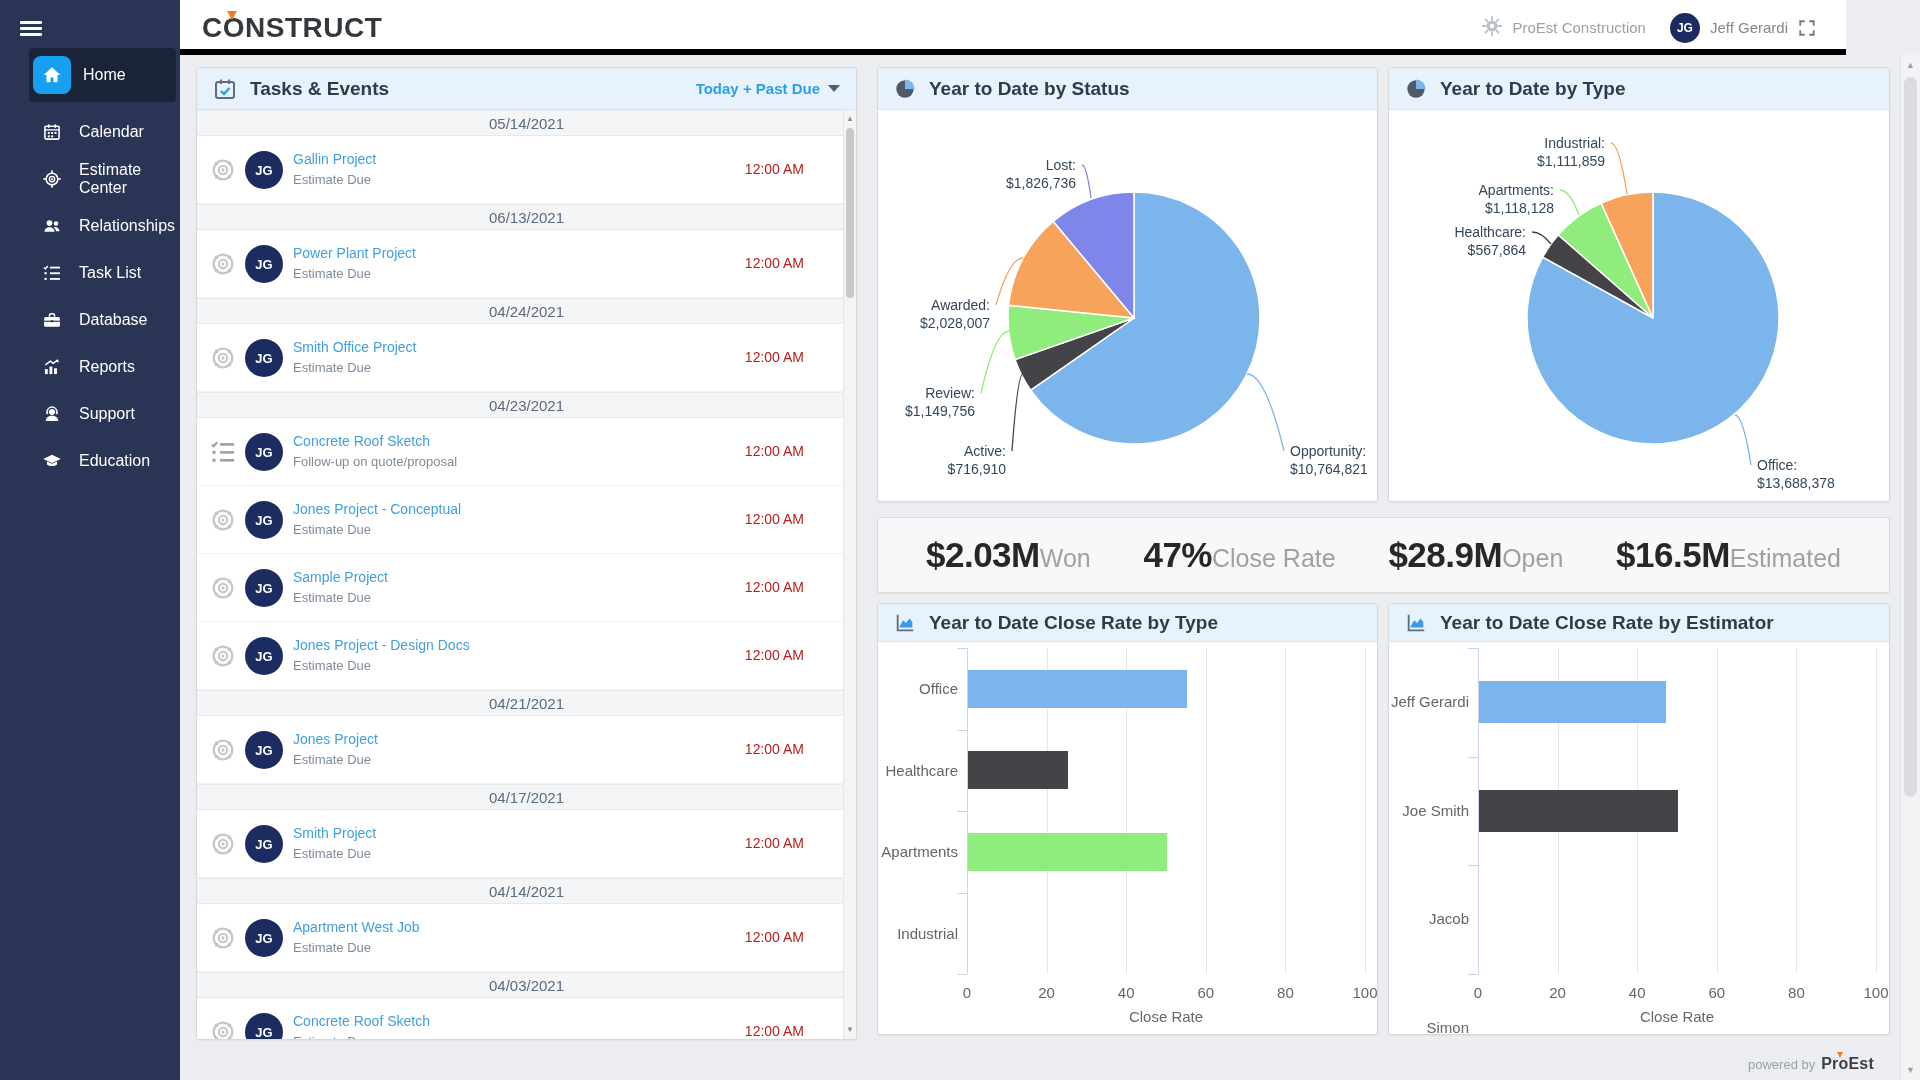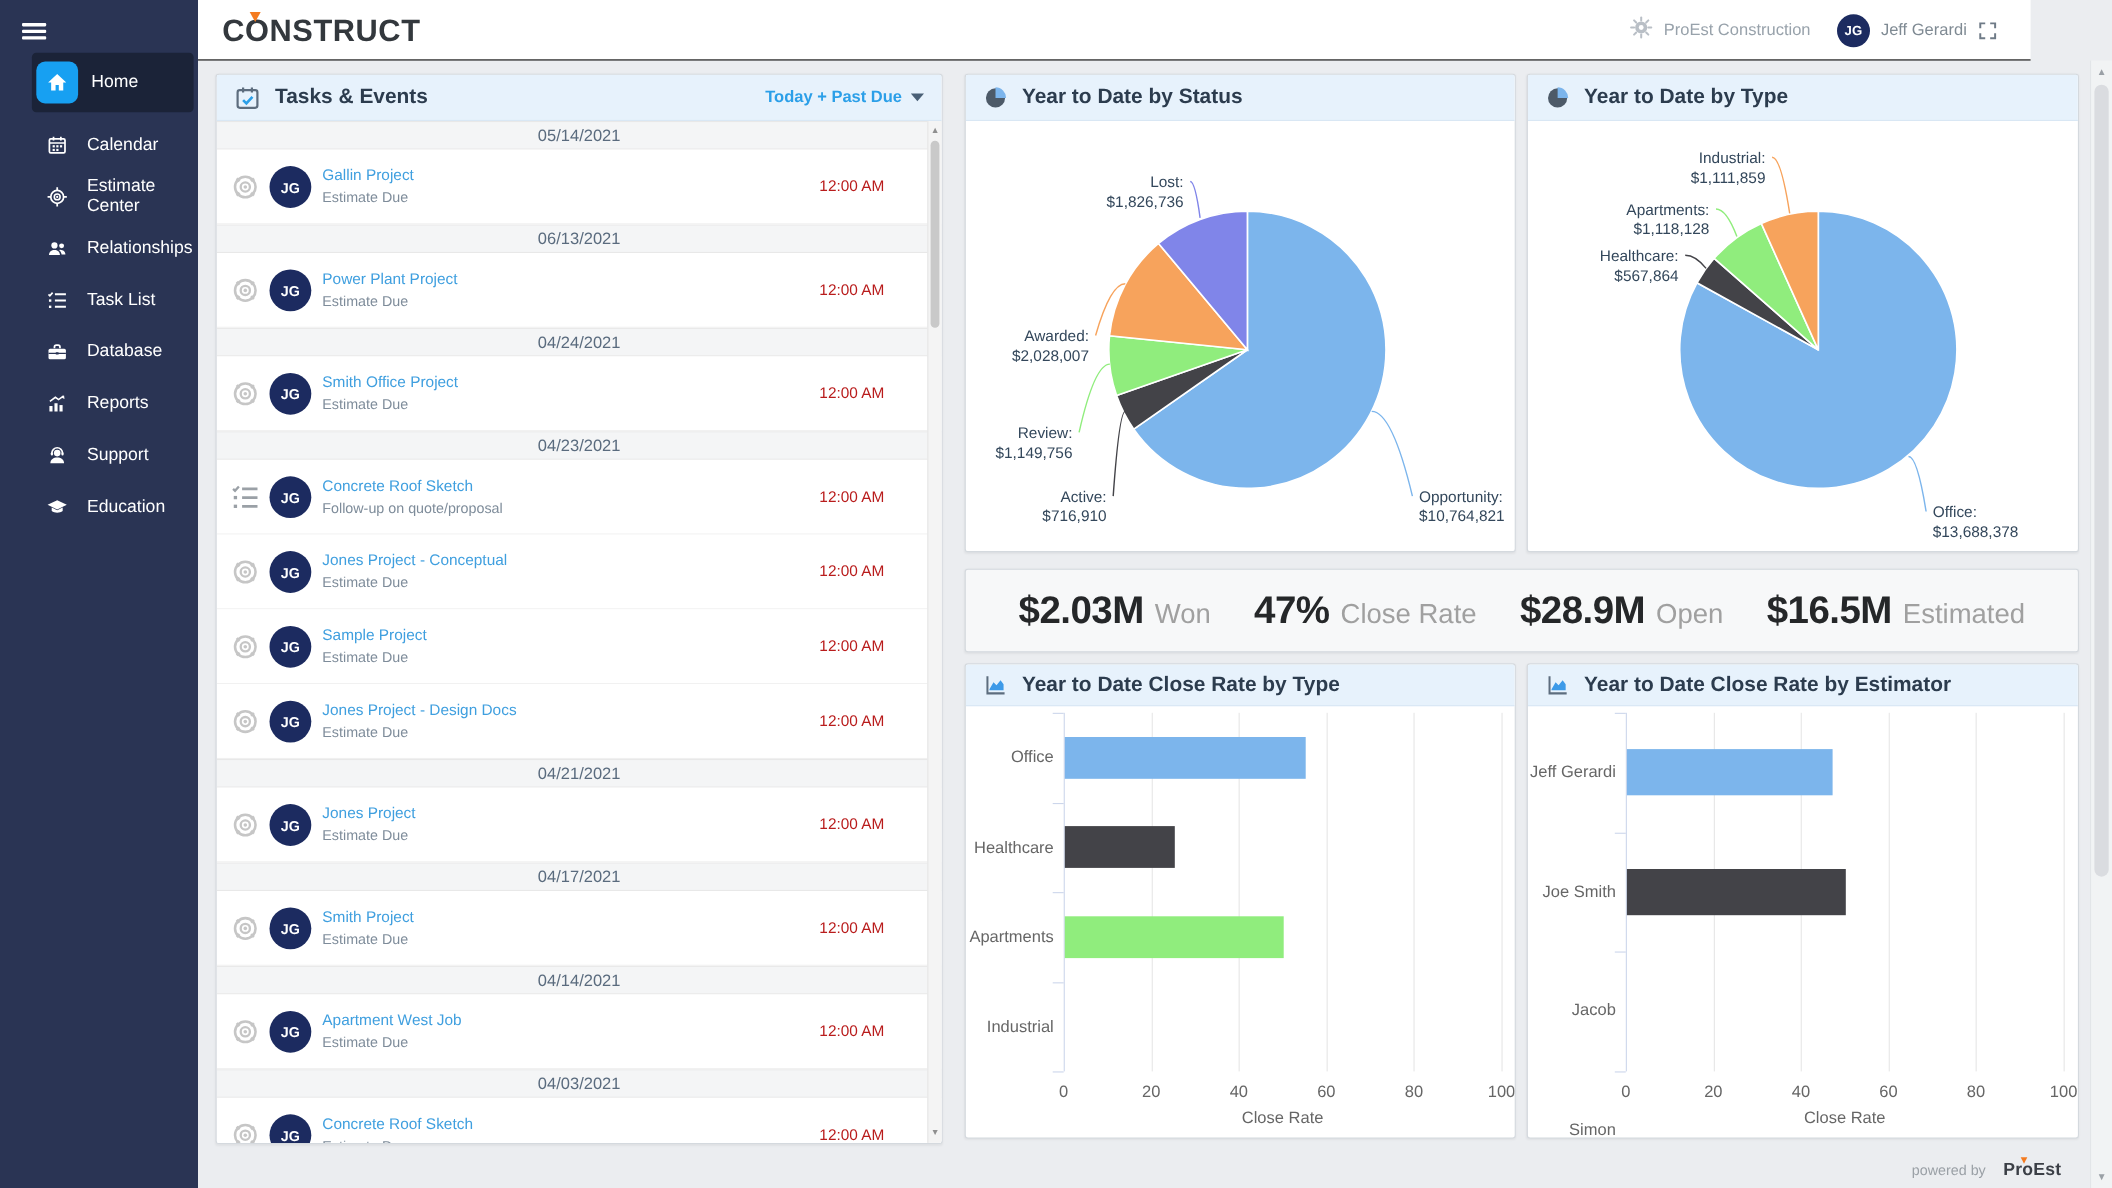--- a/index.html
+++ b/index.html
@@ -7,21 +7,21 @@
   
   .sidebar{position:absolute;left:0;top:0;width:180px;height:1080px;background:#2a3454;z-index:5;}
   .hamburger{position:absolute;left:14px;top:12px;width:34px;height:30px;cursor:pointer;padding:6px;}
   .hamburger span{display:block;width:22px;height:3px;background:#fff;margin:3px 0;border-radius:1px;}
   .nav{position:absolute;top:48px;left:0;right:0;margin-left:25px;}
   .nav-item{position:relative;height:47px;display:flex;align-items:center;color:#fff;font-size:16px;cursor:pointer;padding-left:16px;}
   .nav-item .nico{width:22px;height:22px;margin-right:16px;display:flex;align-items:center;justify-content:center;flex:0 0 22px;}
   .nav-item.active{height:54px;margin:0 4px 6px 4px;background:#1b2338;border-radius:4px;padding-left:4px;}
   .nav-item.active .nico{width:38px;height:38px;flex:0 0 38px;background:#17a0f2;border-radius:8px;margin-right:12px;}
   
-  .topbar{position:absolute;left:180px;top:0;width:1666px;height:55px;background:#fff;border-bottom:1px solid #000000;z-index:4;}
+  .topbar{position:absolute;left:180px;top:0;width:1666px;height:55px;background:#fff;border-bottom:6px solid #000000;z-index:4;}
   .logo{position:absolute;left:22px;top:12px;font-size:28px;font-weight:800;letter-spacing:.5px;color:#33383d;}
   .logo .omark{position:absolute;left:25px;top:-1px;width:0;height:0;border-left:5px solid transparent;border-right:5px solid transparent;border-top:9px solid #f47b20;}
   .topbar-right{position:absolute;right:30px;top:0;height:55px;display:flex;align-items:center;gap:10px;}
   .company-name{color:#98a2ab;font-size:15px;margin-right:14px;}
   .avatar{width:30px;height:30px;border-radius:50%;background:#1c2b60;color:#fff;font-size:12px;font-weight:700;display:flex;align-items:center;justify-content:center;}
   .user-name{color:#7f8a93;font-size:15px;}
   
   .content{position:absolute;left:180px;top:55px;width:1720px;height:1025px;background:#ebedf0;padding-left:24px;}
   .panel{position:absolute;background:#fff;border:1px solid #d4d9de;border-radius:3px;box-shadow:0 1px 2px rgba(0,0,0,.05);overflow:hidden;}
   .panel-header{height:42px;background:#e7f2fc;border-bottom:1px solid #d9e7f4;display:flex;align-items:center;padding:0 16px;}
@@ -45,38 +45,38 @@
   .sb-arrow{position:absolute;left:0;right:0;text-align:center;font-size:8px;color:#8f8f8f;line-height:14px;}
   
   #pie1{left:697px;top:12px;width:501px;height:435px;}
   #pie2{left:1208px;top:12px;width:502px;height:435px;}
   .chart-body{position:absolute;left:0;top:42px;right:0;bottom:0;}
   .pie-svg{position:absolute;}
   .pie-label{position:absolute;font-size:14px;color:#33475b;line-height:1.32;white-space:nowrap;}
   .pie-conn{position:absolute;inset:0;width:100%;height:100%;pointer-events:none;}
   
   #kpi-bar{left:697px;top:462px;width:1013px;height:76px;background:#f7f8f9;display:flex;align-items:center;justify-content:space-between;padding:0 48px;}
-  .kpi{display:flex;align-items:baseline;gap:10px;}
+  .kpi{display:flex;align-items:baseline;}
   .kpi-value{font-size:35px;font-weight:700;color:#252729;letter-spacing:-.5px;}
   .kpi-label{font-size:25px;color:#a0a0a0;}
   
   #bar1{left:697px;top:548px;width:501px;height:432px;}
   #bar2{left:1208px;top:548px;width:502px;height:432px;}
   .bar-panel .panel-header{height:38px;}
   .bar-body{position:absolute;left:0;top:38px;right:0;bottom:0;}
   .bar-plot{position:absolute;left:89px;top:6px;width:398px;height:326px;}
   .gridline{position:absolute;top:0;bottom:0;width:1px;background:#e6e6e6;}
   .gridline.axis{background:#ccd6eb;}
   .cat-tick{position:absolute;height:1px;width:10px;left:-10px;background:#ccd6eb;}
   .bar-rect{position:absolute;left:1px;}
   .cat-label{position:absolute;left:0;width:80px;text-align:right;font-size:15px;color:#666;}
   .xtick{position:absolute;font-size:15px;color:#666;transform:translateX(-50%);}
   .xlabel{position:absolute;font-size:15px;color:#666;text-align:center;}
   
-  .powered{position:absolute;top:1000px;right:26px;font-size:13px;color:#9aa0a6;display:flex;align-items:baseline;gap:16px;}
+  .powered{position:absolute;top:1000px;right:26px;font-size:13px;color:#9aa0a6;display:flex;align-items:baseline;gap:6px;}
   .powered .brand{position:relative;font-size:16px;font-weight:800;color:#3b3f46;letter-spacing:.2px;}
   .powered .brand .omark{position:absolute;left:16px;top:-3px;width:0;height:0;border-left:3px solid transparent;border-right:3px solid transparent;border-top:6px solid #f47b20;}
   .page-scrollbar{position:absolute;right:0;top:55px;width:20px;height:1025px;background:#f1f3f4;border-left:1px solid #e2e5e8;z-index:6;}
   .page-scrollbar .pthumb{position:absolute;left:3px;right:3px;top:22px;height:720px;background:#dadce0;border-radius:7px;}
   .ps-arrow{position:absolute;left:0;right:0;text-align:center;font-size:9px;color:#9aa0a6;line-height:18px;}
 </style>
 </head>
 <body>
 
 <aside class="sidebar">

